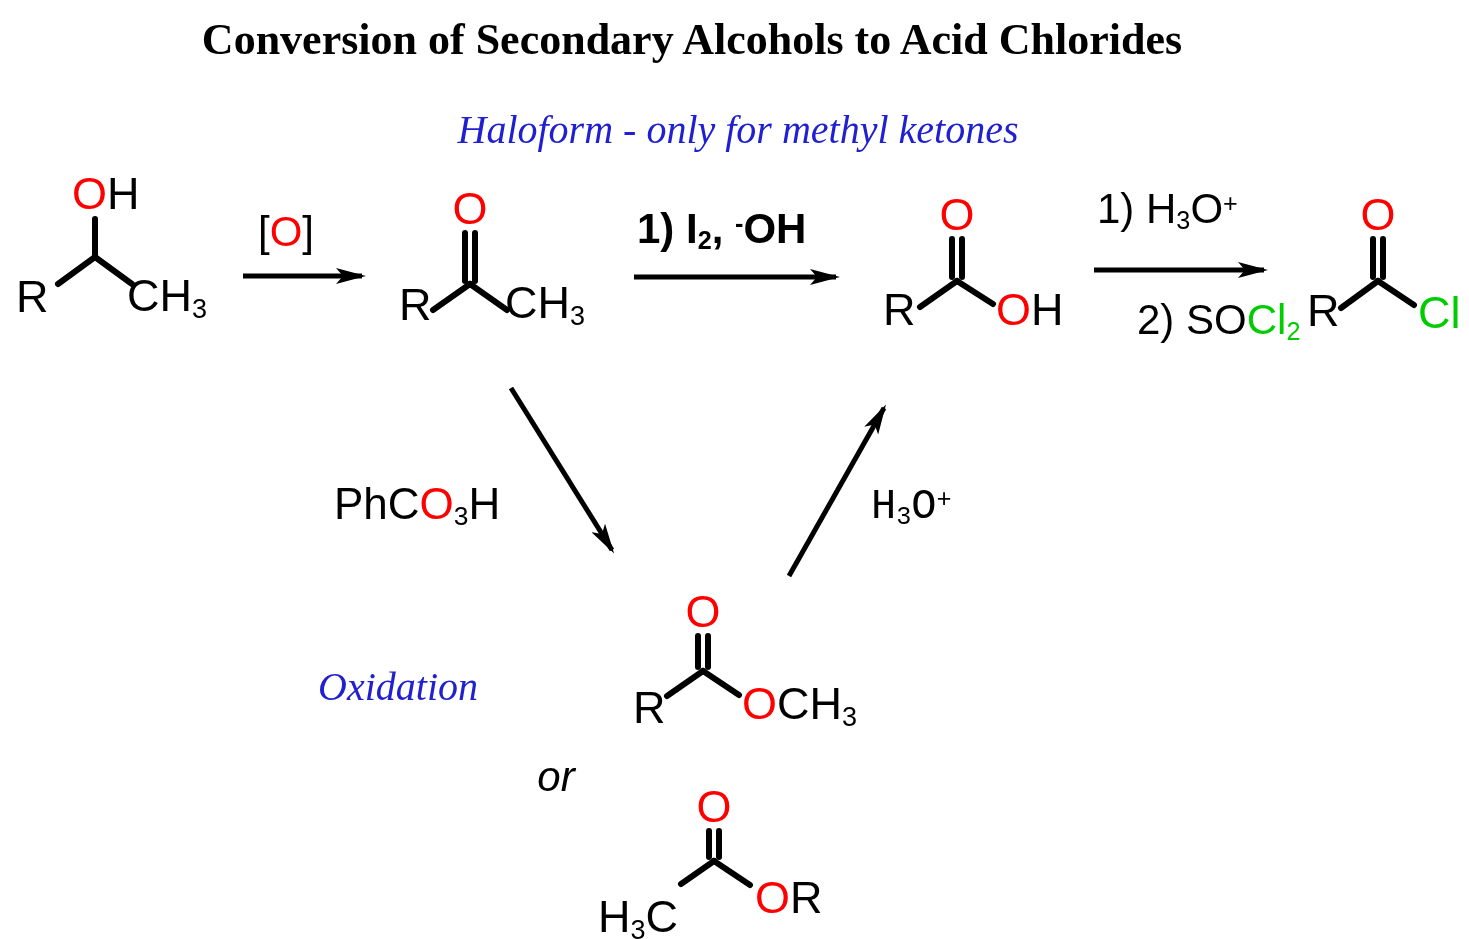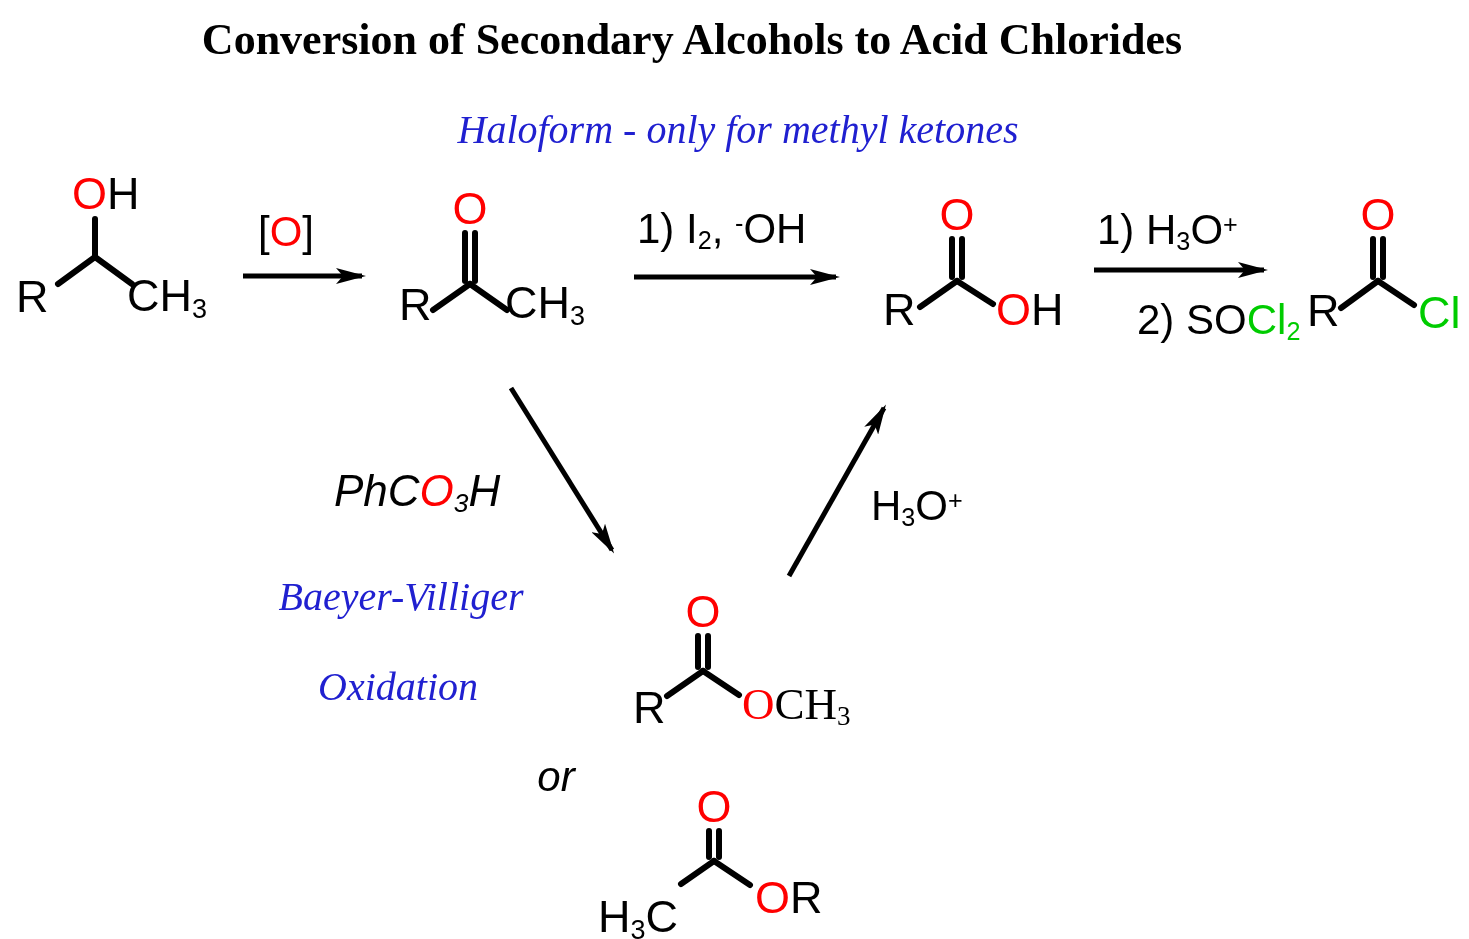--- a/index.html
+++ b/index.html
@@ -92,42 +92,41 @@
   <div class="lbl" style="left:72px;top:193px;"><span class="red">O</span><span>H</span></div>
   <div class="lbl" style="left:16px;top:296px;"><span>R</span></div>
   <div class="lbl" style="left:127px;top:298px;"><span>CH</span><span class="sub">3</span></div>
 
   <div class="lbl cond" style="left:258px;top:232px;"><span>[</span><span class="red">O</span><span>]</span></div>
 
   <div class="lbl center red" style="left:470px;top:208px;"><span>O</span></div>
   <div class="lbl" style="left:399px;top:304px;"><span>R</span></div>
   <div class="lbl" style="left:505px;top:305px;"><span>CH</span><span class="sub">3</span></div>
 
-  <div class="lbl cond" style="left:637px;top:231px;"><span>1) I</span><span class="sub">2</span><span>, </span><span class="sup">-</span><span>OH</span></div>
+  <div class="lbl cond" style="left:637px;top:231px;font-weight:bold;"><span>1) I</span><span class="sub">2</span><span>, </span><span class="sup">-</span><span>OH</span></div>
 
   <div class="lbl center red" style="left:957px;top:214px;"><span>O</span></div>
   <div class="lbl" style="left:883px;top:309px;"><span>R</span></div>
   <div class="lbl" style="left:996px;top:309px;"><span class="red">O</span><span>H</span></div>
 
-  <div class="lbl cond" style="left:1097px;top:232px;"><span>1) H</span><span class="sub">3</span><span>O</span><span class="sup">+</span></div>
+  <div class="lbl cond" style="left:1097px;top:211px;"><span>1) H</span><span class="sub">3</span><span>O</span><span class="sup">+</span></div>
   <div class="lbl cond" style="left:1093px;top:322px;margin-left:44px;"><span>2) SO</span><span class="green">Cl</span><span class="sub green">2</span></div>
 
   <div class="lbl center red" style="left:1378px;top:214px;"><span>O</span></div>
   <div class="lbl" style="left:1307px;top:310px;"><span>R</span></div>
   <div class="lbl green" style="left:1418px;top:312px;"><span>Cl</span></div>
 
-  <div class="lbl reagent" style="left:334px;top:493px;font-style:italic;"><span>PhC</span><span class="red">O</span><span class="sub">3</span><span>H</span></div>
-  <div class="lbl center note" style="left:401px;top:597px;"><span>Baeyer-Villiger</span></div>
+  <div class="lbl reagent" style="left:334px;top:506px;"><span>PhC</span><span class="red">O</span><span class="sub">3</span><span>H</span></div>
   <div class="lbl center note" style="left:398px;top:641px;margin-top:46px;"><span>Oxidation</span></div>
 
-  <div class="lbl cond" style="left:871px;top:508px;"><span>H</span><span class="sub">3</span><span>O</span><span class="sup">+</span></div>
+  <div class="lbl cond" style="left:871px;top:508px;font-family:Liberation Mono, monospace;"><span>H</span><span class="sub">3</span><span>O</span><span class="sup">+</span></div>
 
   <div class="lbl center red" style="left:703px;top:611px;"><span>O</span></div>
   <div class="lbl" style="left:633px;top:707px;"><span>R</span></div>
-  <div class="lbl" style="left:742px;top:706px;font-family:Liberation Serif, serif;"><span class="red">O</span><span>CH</span><span class="sub">3</span></div>
+  <div class="lbl" style="left:742px;top:706px;"><span class="red">O</span><span>CH</span><span class="sub">3</span></div>
 
   <div class="lbl center orlbl" style="left:556px;top:777px;"><span>or</span></div>
 
   <div class="lbl center red" style="left:714px;top:806px;"><span>O</span></div>
   <div class="lbl" style="left:598px;top:919px;"><span>H</span><span class="sub">3</span><span>C</span></div>
   <div class="lbl" style="left:755px;top:897px;"><span class="red">O</span><span>R</span></div>
 
 </div>
 
 </body></html>

